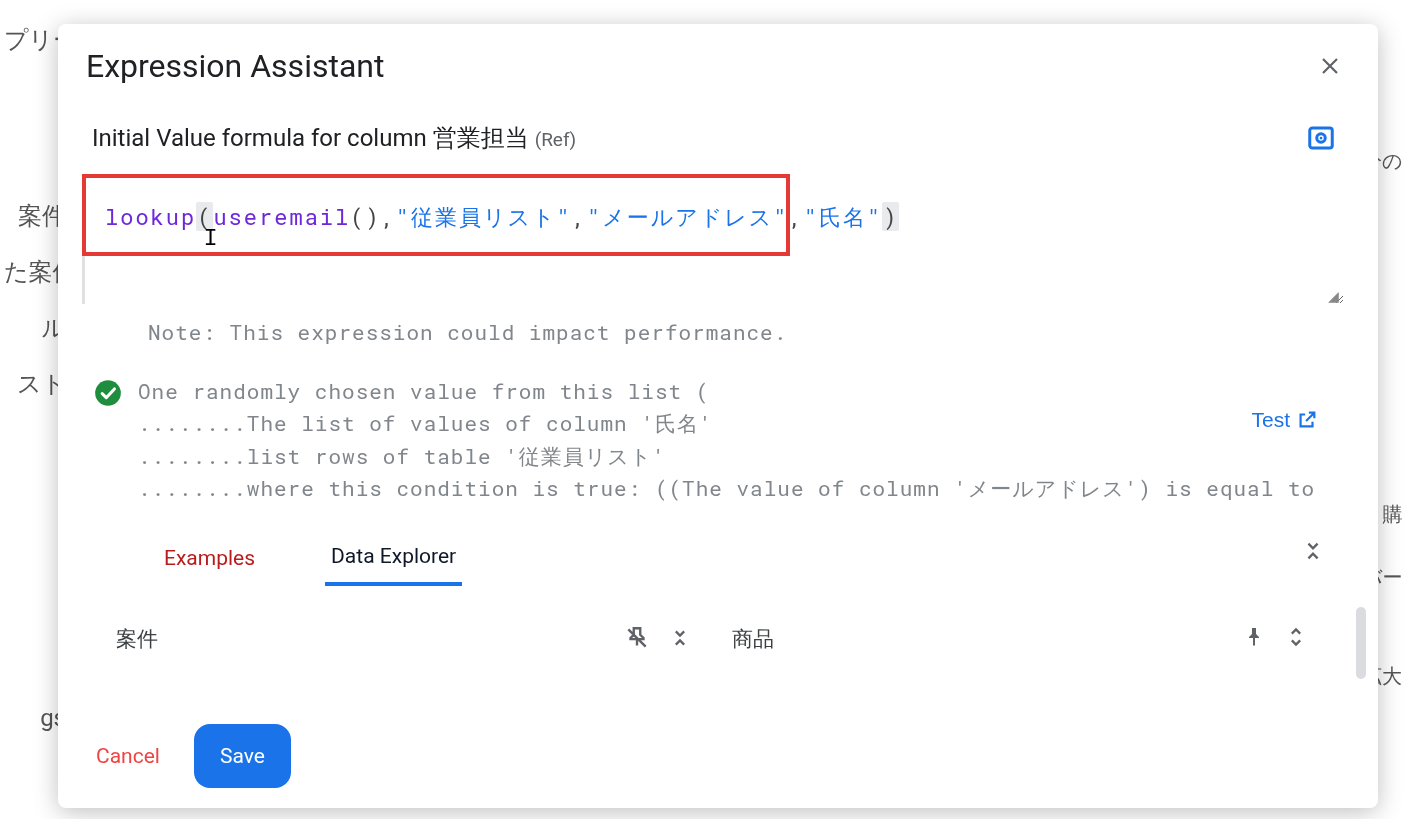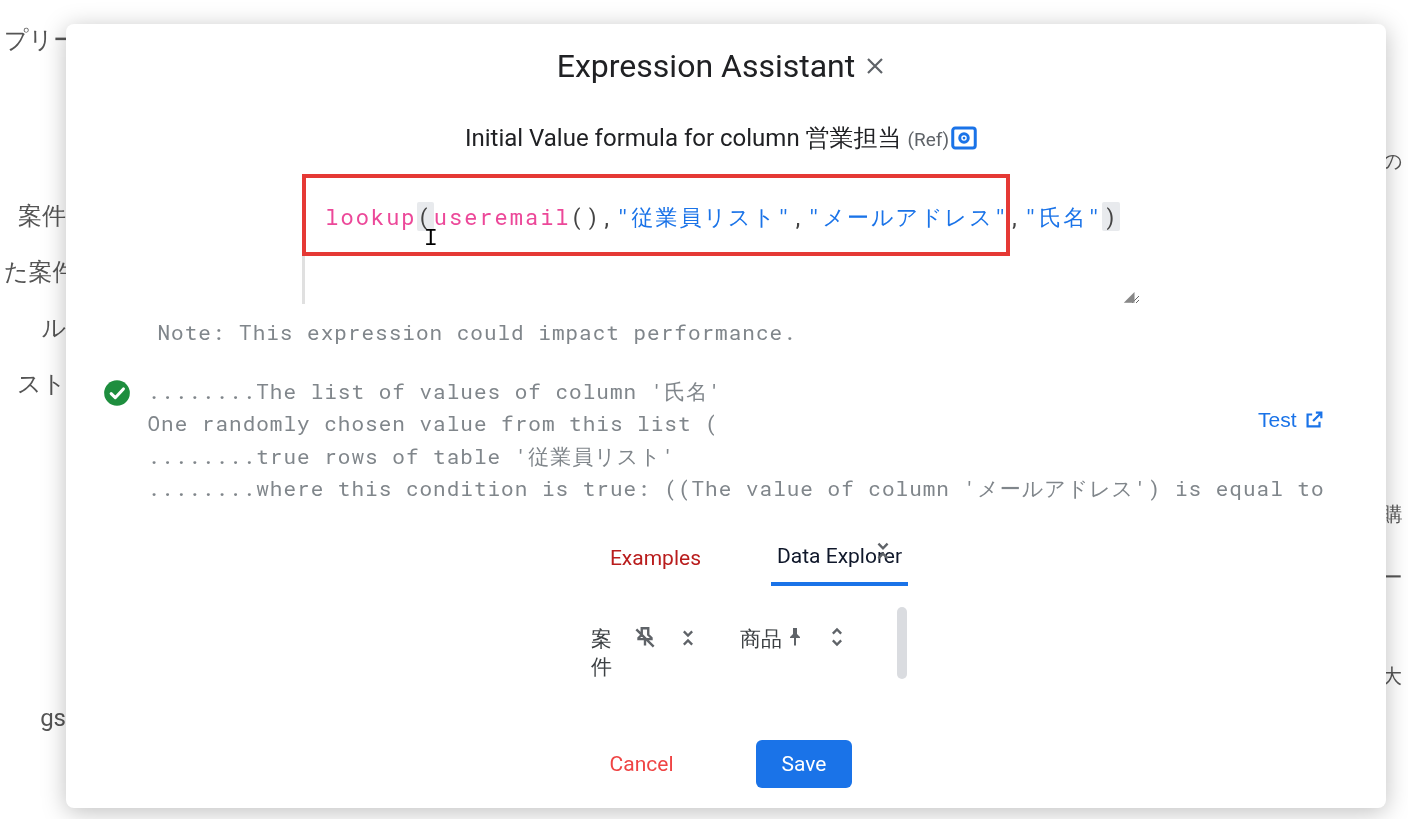--- a/index.html
+++ b/index.html
@@ -18,26 +18,26 @@
   .bg-left div { padding: 12px 4px; white-space: nowrap; text-align: right; }
   .bg-right {
     position: absolute; right: 0; top: 0; bottom: 0; width: 48px;
     color: #555; font-size: 20px;
   }
   .bg-right div { padding: 18px 2px; white-space: nowrap; }
 
   
   .modal {
     position: absolute;
-    left: 66px; top: 24px;
+    left: 58px; top: 24px;
     width: 1320px; height: 784px;
     background: #fff;
     border-radius: 8px;
     box-shadow: 0 4px 24px rgba(0,0,0,0.25);
-    display: flex; flex-direction: column; align-items: center;
+    display: flex; flex-direction: column;
   }
 
   .modal-header {
     display: flex; align-items: center; justify-content: space-between;
     padding: 22px 28px 8px 28px;
   }
   .modal-title {
     font-size: 32px; font-weight: 400; color: #202124;
   }
   .close-btn {
@@ -71,21 +71,21 @@
     font-family: "Roboto Mono", Consolas, monospace;
     font-size: 22px;
     letter-spacing: 2px;
     color: #444;
     resize: vertical;
     outline: none;
     background: #fff;
     white-space: pre;
     overflow:auto;
   }
-  .expr-box .kw { color: #ec4899; }
+  .expr-box .kw { color: #6d28d9; }
   .expr-box .paren { background: #e8eaed; border-radius:2px; padding:0 1px;}
   .expr-box .str { color: #1a73e8; }
   .expr-resize {
     position: absolute; right: 2px; bottom: 2px;
     width: 14px; height: 14px; color: #888; font-size: 14px;
     pointer-events: none;
   }
   .highlight-box {
     position: absolute;
     left: 0; top: 0;
@@ -162,23 +162,22 @@
 
   .footer {
     display:flex; align-items:center; justify-content:space-between;
     padding: 12px 28px 20px 28px;
   }
   .help-link { color:#1a73e8; font-size: 22px; cursor:pointer; }
   .footer-actions { display:flex; align-items:center; gap: 24px; }
   .cancel-btn { color:#ef4444; font-size: 21px; cursor:pointer; padding:8px 10px; }
   .save-btn {
     background:#1a73e8; color:#fff; font-size: 21px; border:none;
-    padding: 12px 26px; border-radius: 6px; cursor:pointer;
+    padding: 20px 26px; border-radius: 16px; cursor:pointer;
     font-family: inherit;
-    margin-left: 48px;
   }
 
   svg { display:block; }
 </style>
 </head>
 <body>
 
 <div class="bg">
   <div class="bg-left">
     <div>プリー</div>
@@ -235,23 +234,23 @@
 
   <div class="validation-area">
     <div style="flex:1">
       <div class="note">Note: This expression could impact performance.</div>
       <div class="desc-block">
         <svg class="check-icon" width="28" height="28" viewBox="0 0 24 24">
             <circle cx="12" cy="12" r="11" fill="#1e8e3e"></circle>
             <path d="M7 12.5 L10.5 16 L17.5 8.5" fill="none" stroke="#fff" stroke-width="2.6" stroke-linecap="round" stroke-linejoin="round"></path>
           </svg>
         <div>
+          <div>One randomly chosen value from this list (</div>
           <div>........The list of values of column '氏名'</div>
-          <div>One randomly chosen value from this list (</div>
-          <div>........true rows of table '従業員リスト'</div>
+          <div>........list rows of table '従業員リスト'</div>
           <div>........where this condition is true: ((The value of column 'メールアドレス') is equal to</div>
         </div>
       </div>
     </div>
     <div class="test-link">
       <span>Test</span>
       <svg width="22" height="22" viewBox="0 0 24 24">
           <path fill="none" stroke="#1a73e8" stroke-width="2.4" d="M14 4h6v6 M20 4 L11 13 M18 14v5H5V6h5"></path>
         </svg>
     </div>

